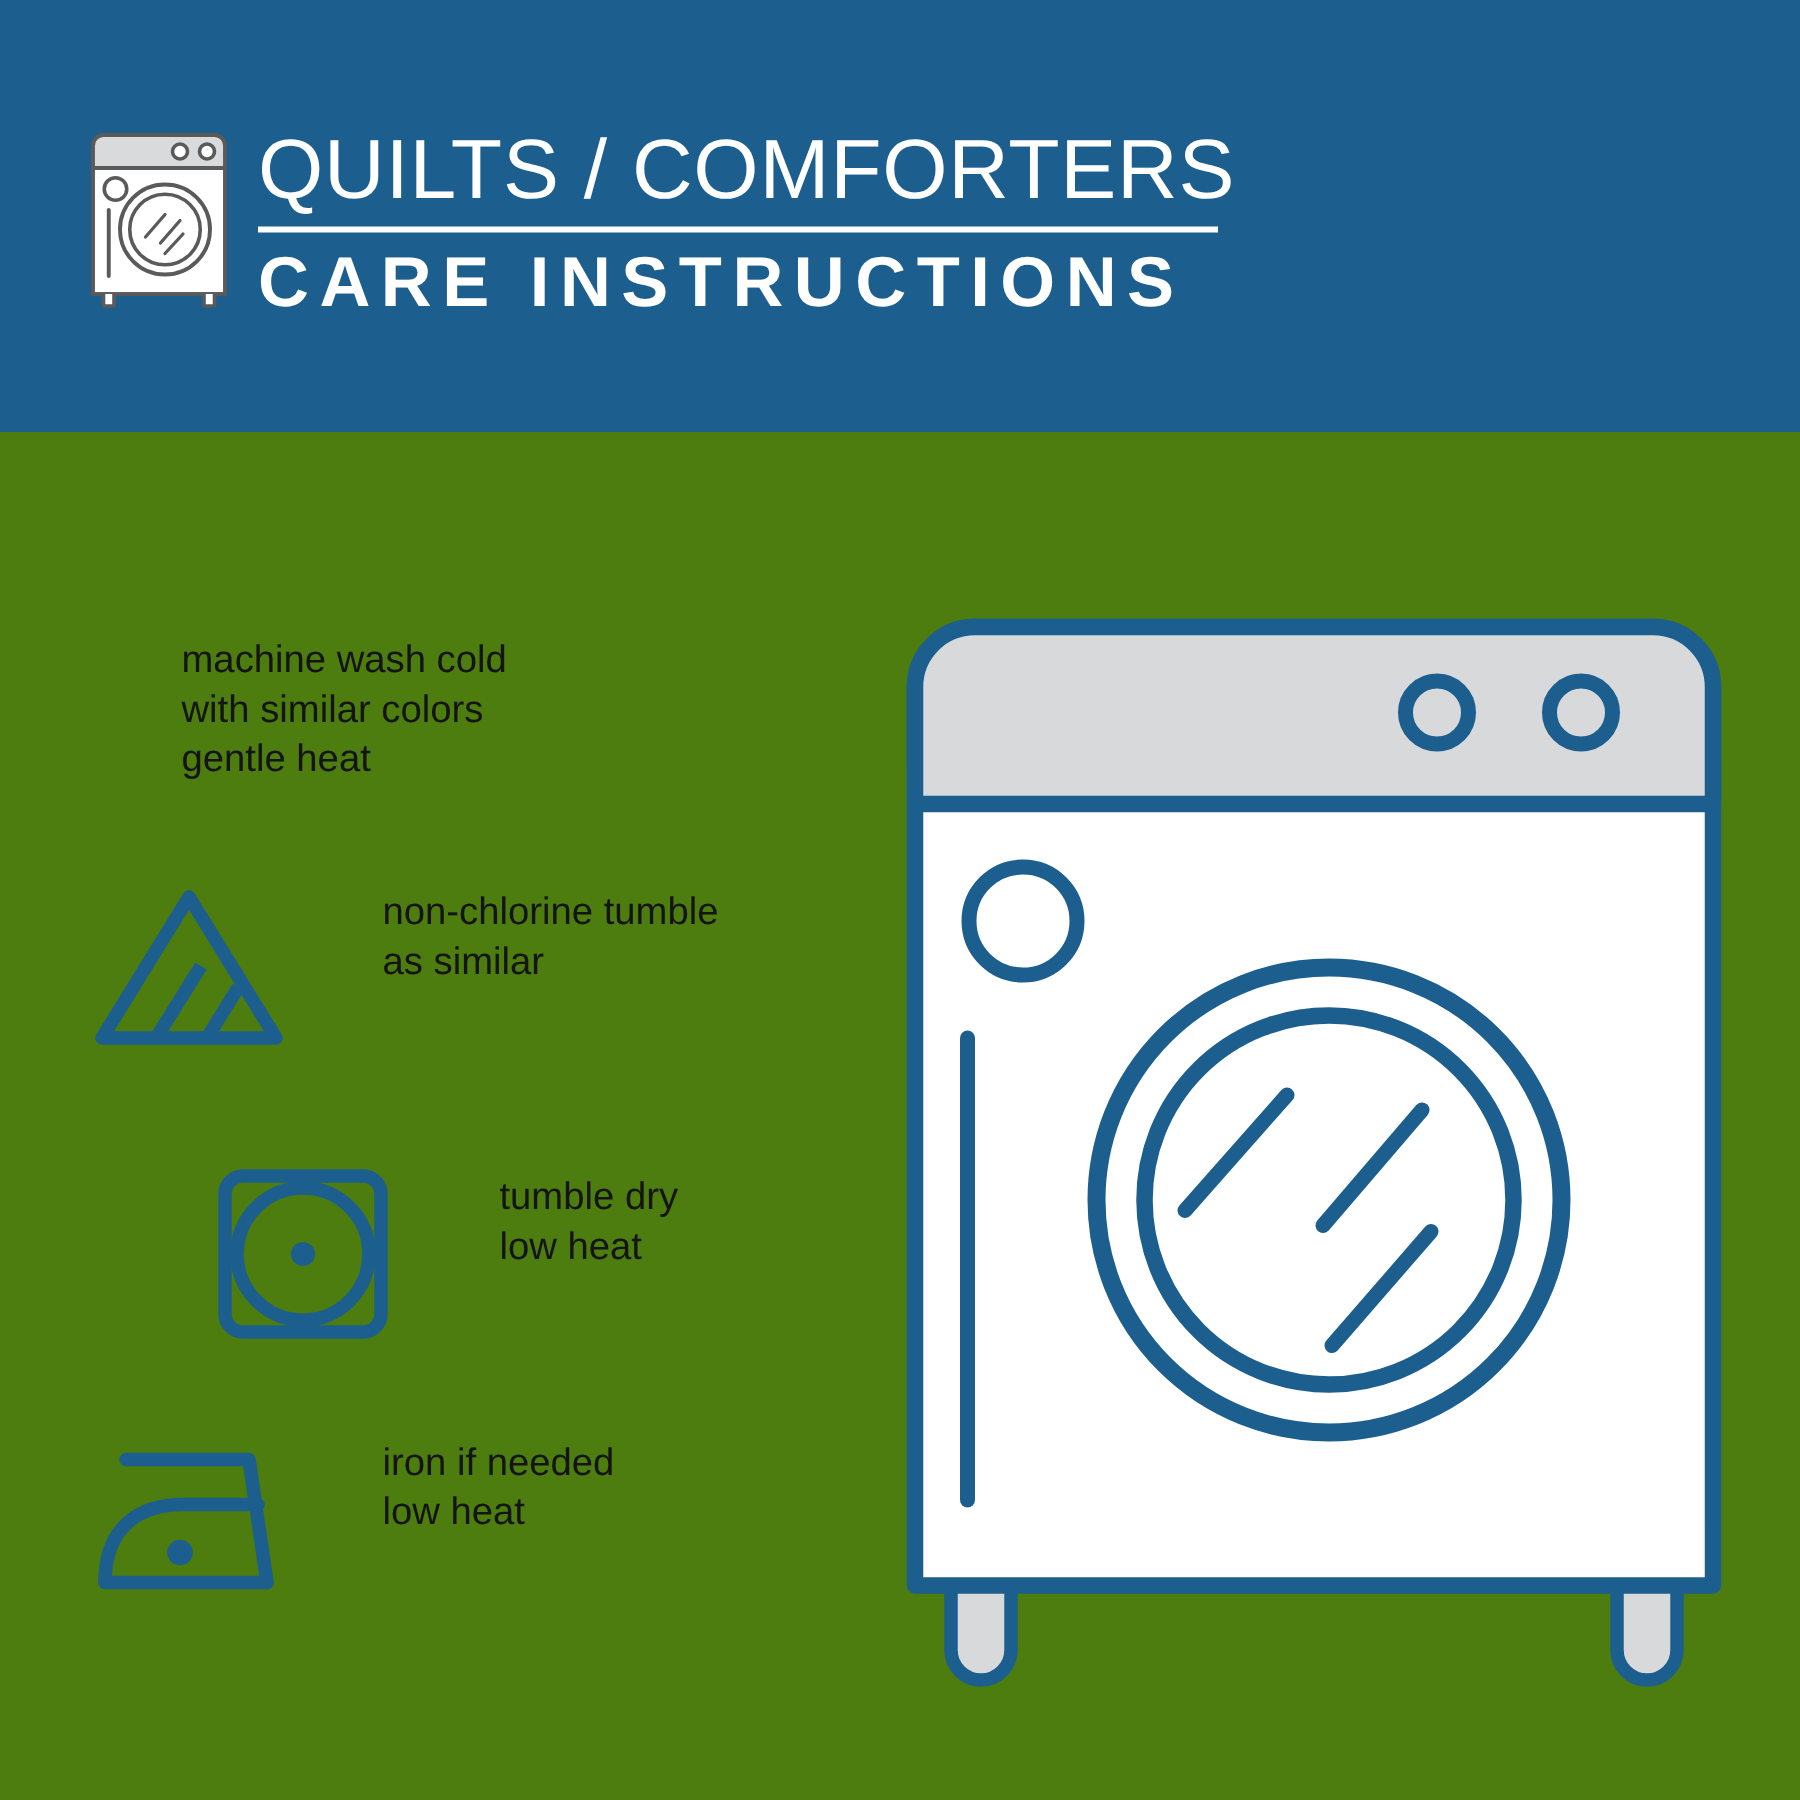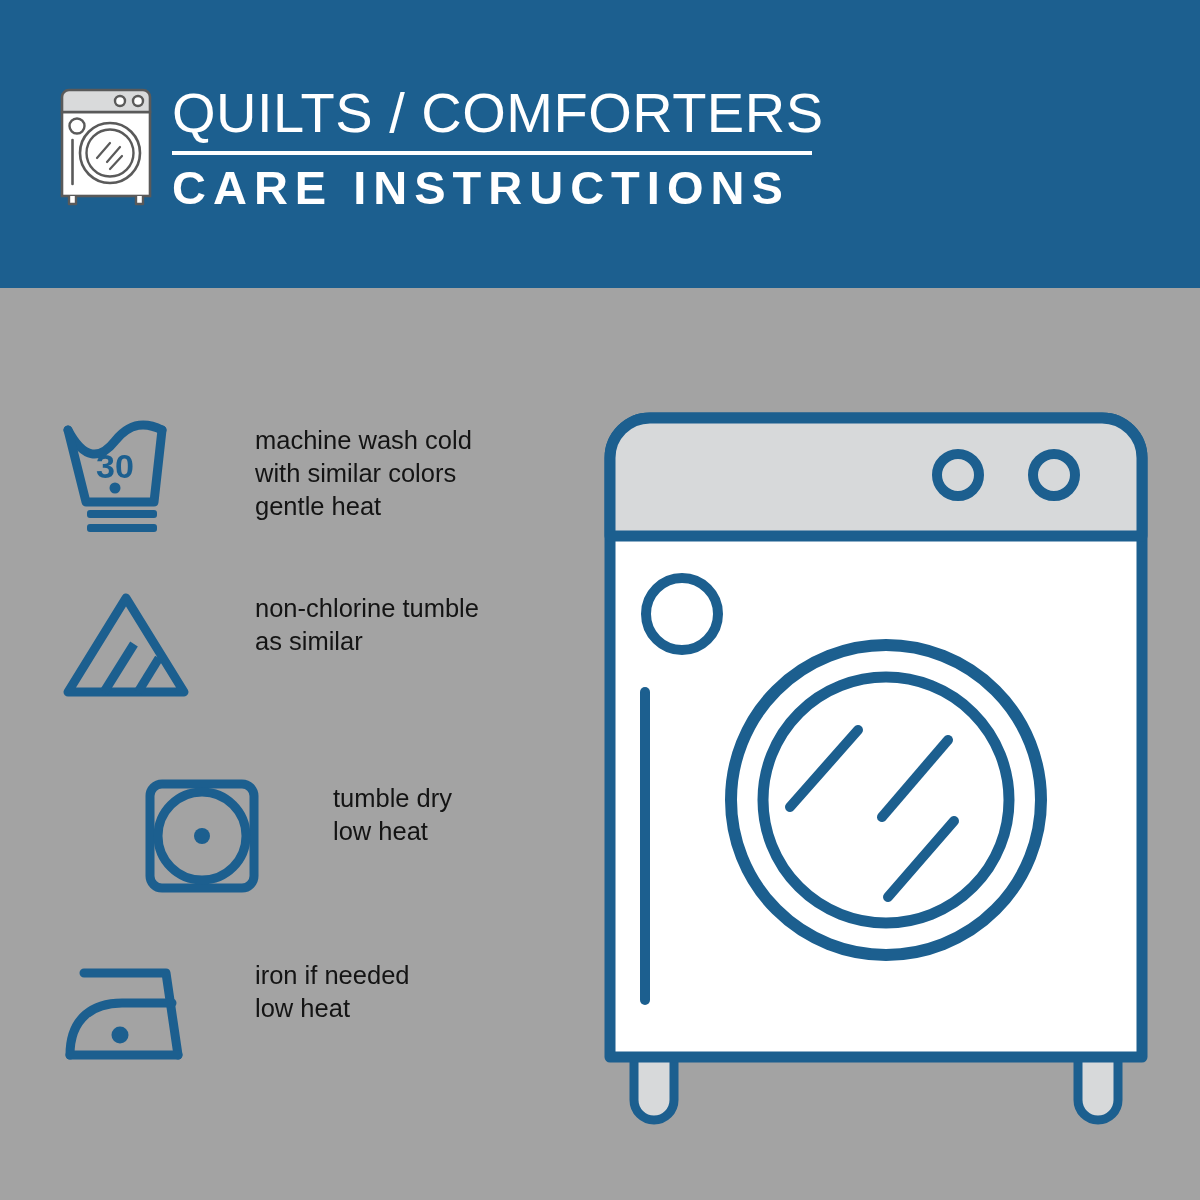--- a/index.html
+++ b/index.html
@@ -7,21 +7,21 @@
     padding: 0;
     background: #ffffff;
   }
   body {
     font-family: "Liberation Sans", sans-serif;
   }
   #page {
     position: relative;
     width: 1200px;
     height: 1200px;
-    background: #a3a3a3;
+    background: #4d7c0f;
     overflow: hidden;
   }
 
   
   #header-band {
     position: absolute;
     left: 0;
     top: 0;
     width: 1200px;
     height: 288px;
@@ -135,36 +135,20 @@
 
     <div id="header-titles">
       <div id="title-primary">QUILTS / COMFORTERS</div>
       <div id="title-divider"></div>
       <div id="title-secondary">CARE INSTRUCTIONS</div>
     </div>
 
   </div>
 
   <div class="care-row" id="care-row-wash">
-    <div class="care-symbol">
-      <svg viewBox="0 0 134 116" width="134" height="116" aria-hidden="true">
-
-        <path d="M8 10
-                 C 24 40, 40 40, 55 21
-                 C 70 2, 86 2, 102 10" fill="none" stroke="#1c5f8f" stroke-width="9" stroke-linecap="round" stroke-linejoin="round"></path>
-        <path d="M8 10 L26 82 H94 L102 10" fill="none" stroke="#1c5f8f" stroke-width="9" stroke-linecap="round" stroke-linejoin="round"></path>
-
-        <text x="55" y="58" font-family="'Liberation Sans', sans-serif" font-size="34" font-weight="700" fill="#1c5f8f" text-anchor="middle">30</text>
-
-        <circle cx="55" cy="68" r="5.5" fill="#1c5f8f"></circle>
-
-        <rect x="27" y="90" width="70" height="8" rx="3" fill="#1c5f8f"></rect>
-        <rect x="27" y="104" width="70" height="8" rx="3" fill="#1c5f8f"></rect>
-      </svg>
-    </div>
     <div class="care-text">
       <div>machine wash cold</div>
       <div>with similar colors</div>
       <div>gentle heat</div>
     </div>
   </div>
 
   <div class="care-row" id="care-row-bleach">
     <div class="care-symbol">
       <svg viewBox="0 0 134 116" width="134" height="116" aria-hidden="true">

